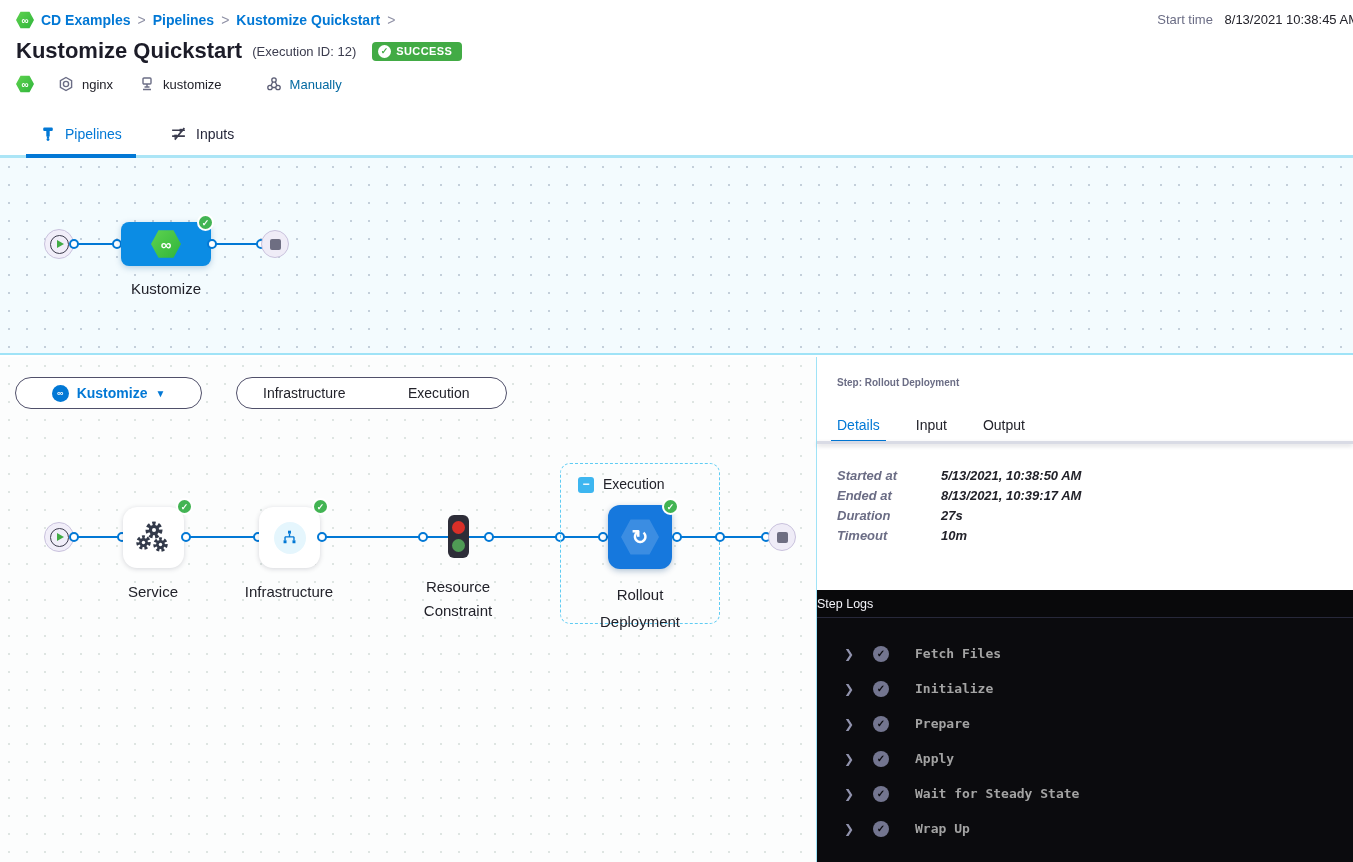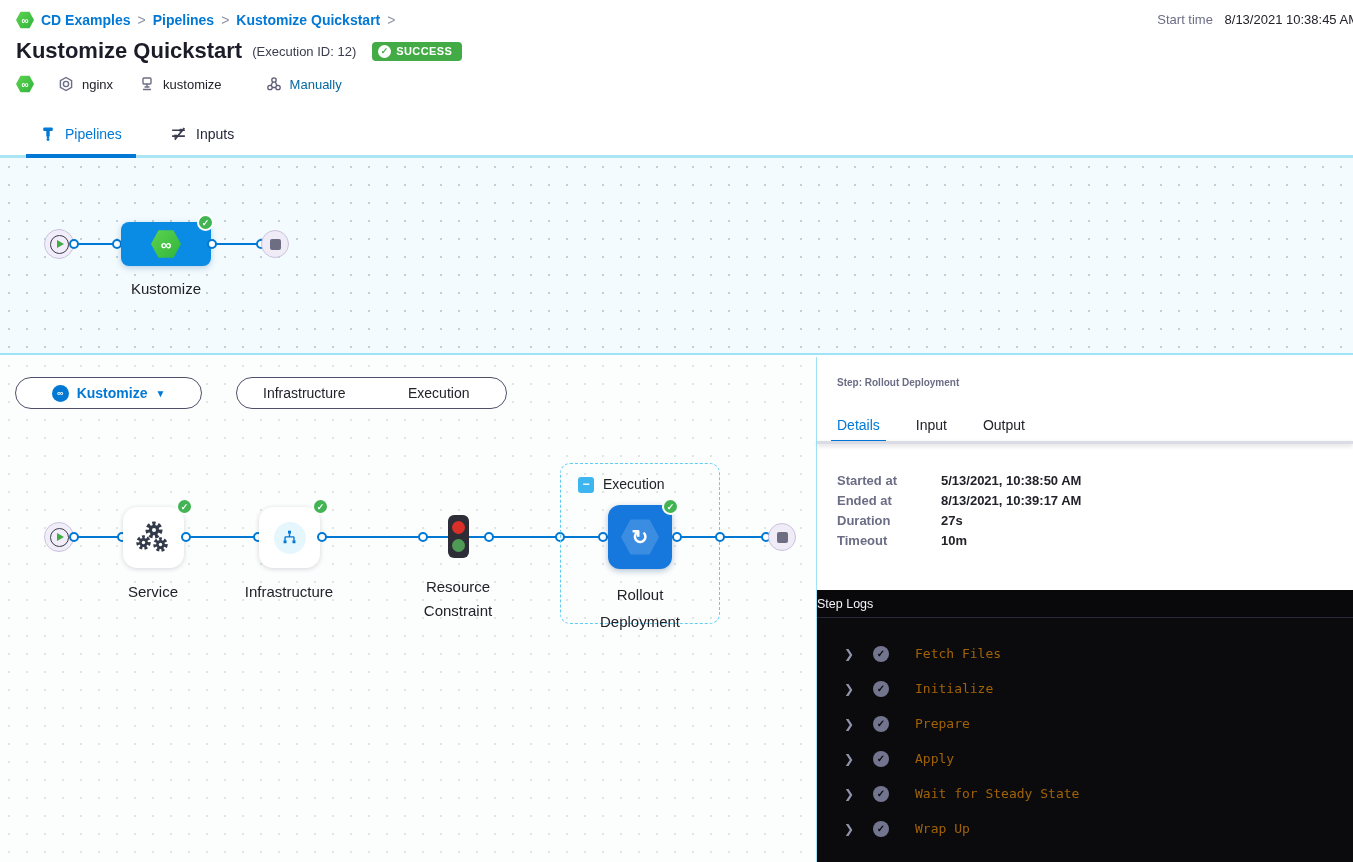--- a/index.html
+++ b/index.html
@@ -100,35 +100,35 @@
   .right-panel { position:absolute; top:357px; left:816px; width:537px; height:505px; background:#fff;
     border-left:1px solid #9fe3f7; }
   .step-title { position:absolute; left:20px; top:20px; font-size:10px; font-weight:700; color:#6b6d85; }
   .dtabs { position:absolute; left:20px; top:60px; display:flex; gap:36px; font-size:14px; }
   .dtab { position:relative; cursor:pointer; color:#22222a; padding-bottom:10px; }
   .dtab.active { color:#0278d5; font-weight:500; }
   .dtab.active::after { content:""; position:absolute; left:-6px; right:-6px; bottom:0; height:3px; background:#0278d5; }
   .tab-divider { position:absolute; left:0; top:84px; width:100%; height:3px; background:#d9dbe5;
     box-shadow:0 2px 4px rgba(40,41,61,.18); }
   .detail-rows { position:absolute; left:20px; top:111px; font-size:13px; }
-  .drow { display:flex; height:20px; align-items:flex-end; }
+  .drow { display:flex; height:20px; align-items:flex-start;font-style:italic; }
   .dlabel { width:104px; color:#6b6d85; font-weight:600; }
   .dvalue { color:#22222a; font-weight:600; white-space:nowrap; }
   .dlink { color:#0278d5; font-weight:600; cursor:pointer; }
 
   
   .logs { position:absolute; left:0; top:233px; width:537px; height:272px; background:#0b0b0e; }
   .logs-header { height:28px; background:#09090b; border-bottom:1px solid #27283a; color:#f2f2f8;
     font-size:12.5px; line-height:28px; }
   .log-list { padding-top:18px; }
   .log-entry { height:35px; display:flex; align-items:center; padding-left:27px; cursor:pointer; }
   .log-chevron { color:#9193ad; font-size:12px; width:12px; }
   .log-check { margin-left:17px; width:16px; height:16px; border-radius:50%; background:#73758f;
     color:#0b0b0e; font-size:10px; font-weight:700; display:flex; align-items:center; justify-content:center; }
-  .log-text { margin-left:26px; font-family:"DejaVu Sans Mono", monospace; font-size:13px; color:#a16207; }
+  .log-text { margin-left:26px; font-family:"DejaVu Sans Mono", monospace; font-size:13px; color:#a3a3a3;font-weight:bold; }
 </style>
 </head>
 <body>
 
 <div class="top-header">
   <div class="breadcrumb">
     <span class="cd-hex">∞</span>
     <span>CD Examples</span>
     <span class="crumb-sep">&gt;</span>
     <span>Pipelines</span>

